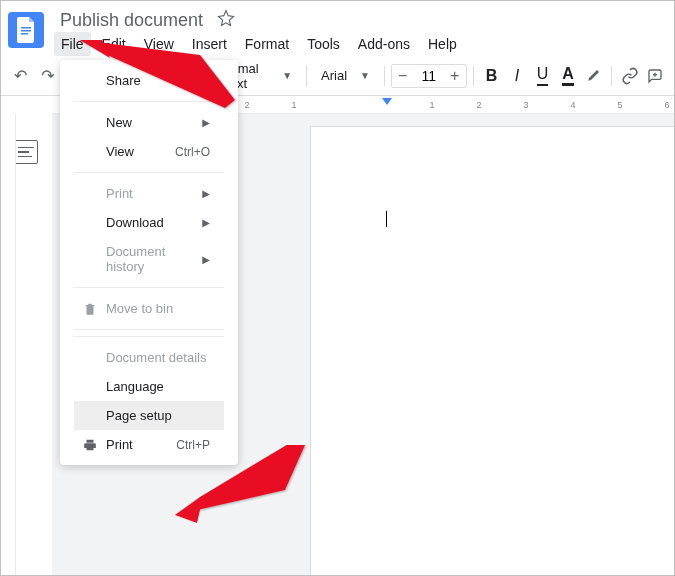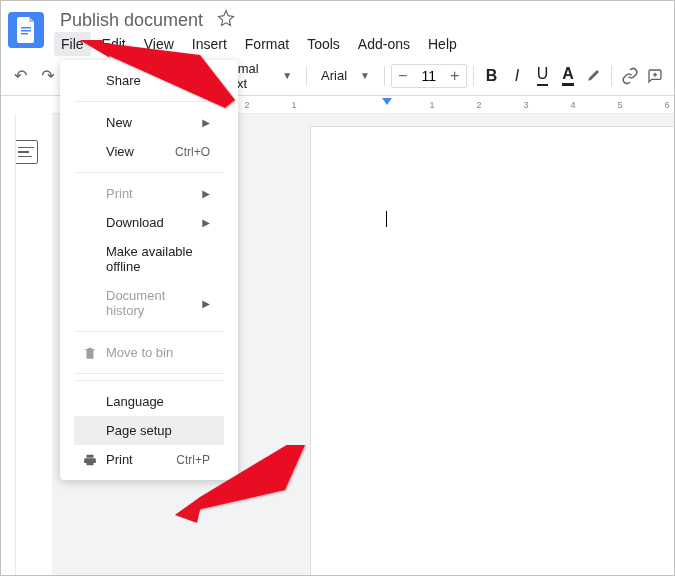--- a/index.html
+++ b/index.html
@@ -186,38 +186,38 @@
     </div>
   <div class="dd-sep"></div>
   <div class="dd-item disabled">
       <span>Print</span>
       <span class="sub-arrow">▶</span>
     </div>
   <div class="dd-item">
       <span>Download</span>
       <span class="sub-arrow">▶</span>
     </div>
-  <div class="dd-item">
-      <span>Make available offline</span>
-    </div>
   <div class="dd-item disabled">
       <span>Document history</span>
       <span class="sub-arrow">▶</span>
     </div>
   <div class="dd-sep"></div>
   <div class="dd-item disabled">
       <span class="dd-icon">
         <svg width="14" height="14" viewBox="0 0 24 24" fill="#9aa0a6">
           <path d="M6 7h12v13a2 2 0 0 1-2 2H8a2 2 0 0 1-2-2zM4 5h16v2H4zM9 3h6v2H9z"></path>
         </svg>
       </span>
       <span>Move to bin</span>
     </div>
   <div class="dd-sep"></div>
   <div class="dd-sep"></div>
+  <div class="dd-item disabled">
+      <span>Document details</span>
+    </div>
   <div class="dd-item">
       <span>Language</span>
     </div>
   <div class="dd-item hover">
       <span>Page setup</span>
     </div>
   <div class="dd-item">
       <span class="dd-icon">
         <svg width="14" height="14" viewBox="0 0 24 24" fill="#5f6368">
           <path d="M6 3h12v5H6zM4 9h16a2 2 0 0 1 2 2v6h-4v4H6v-4H2v-6a2 2 0 0 1 2-2zm4 8h8v4H8z"></path>

